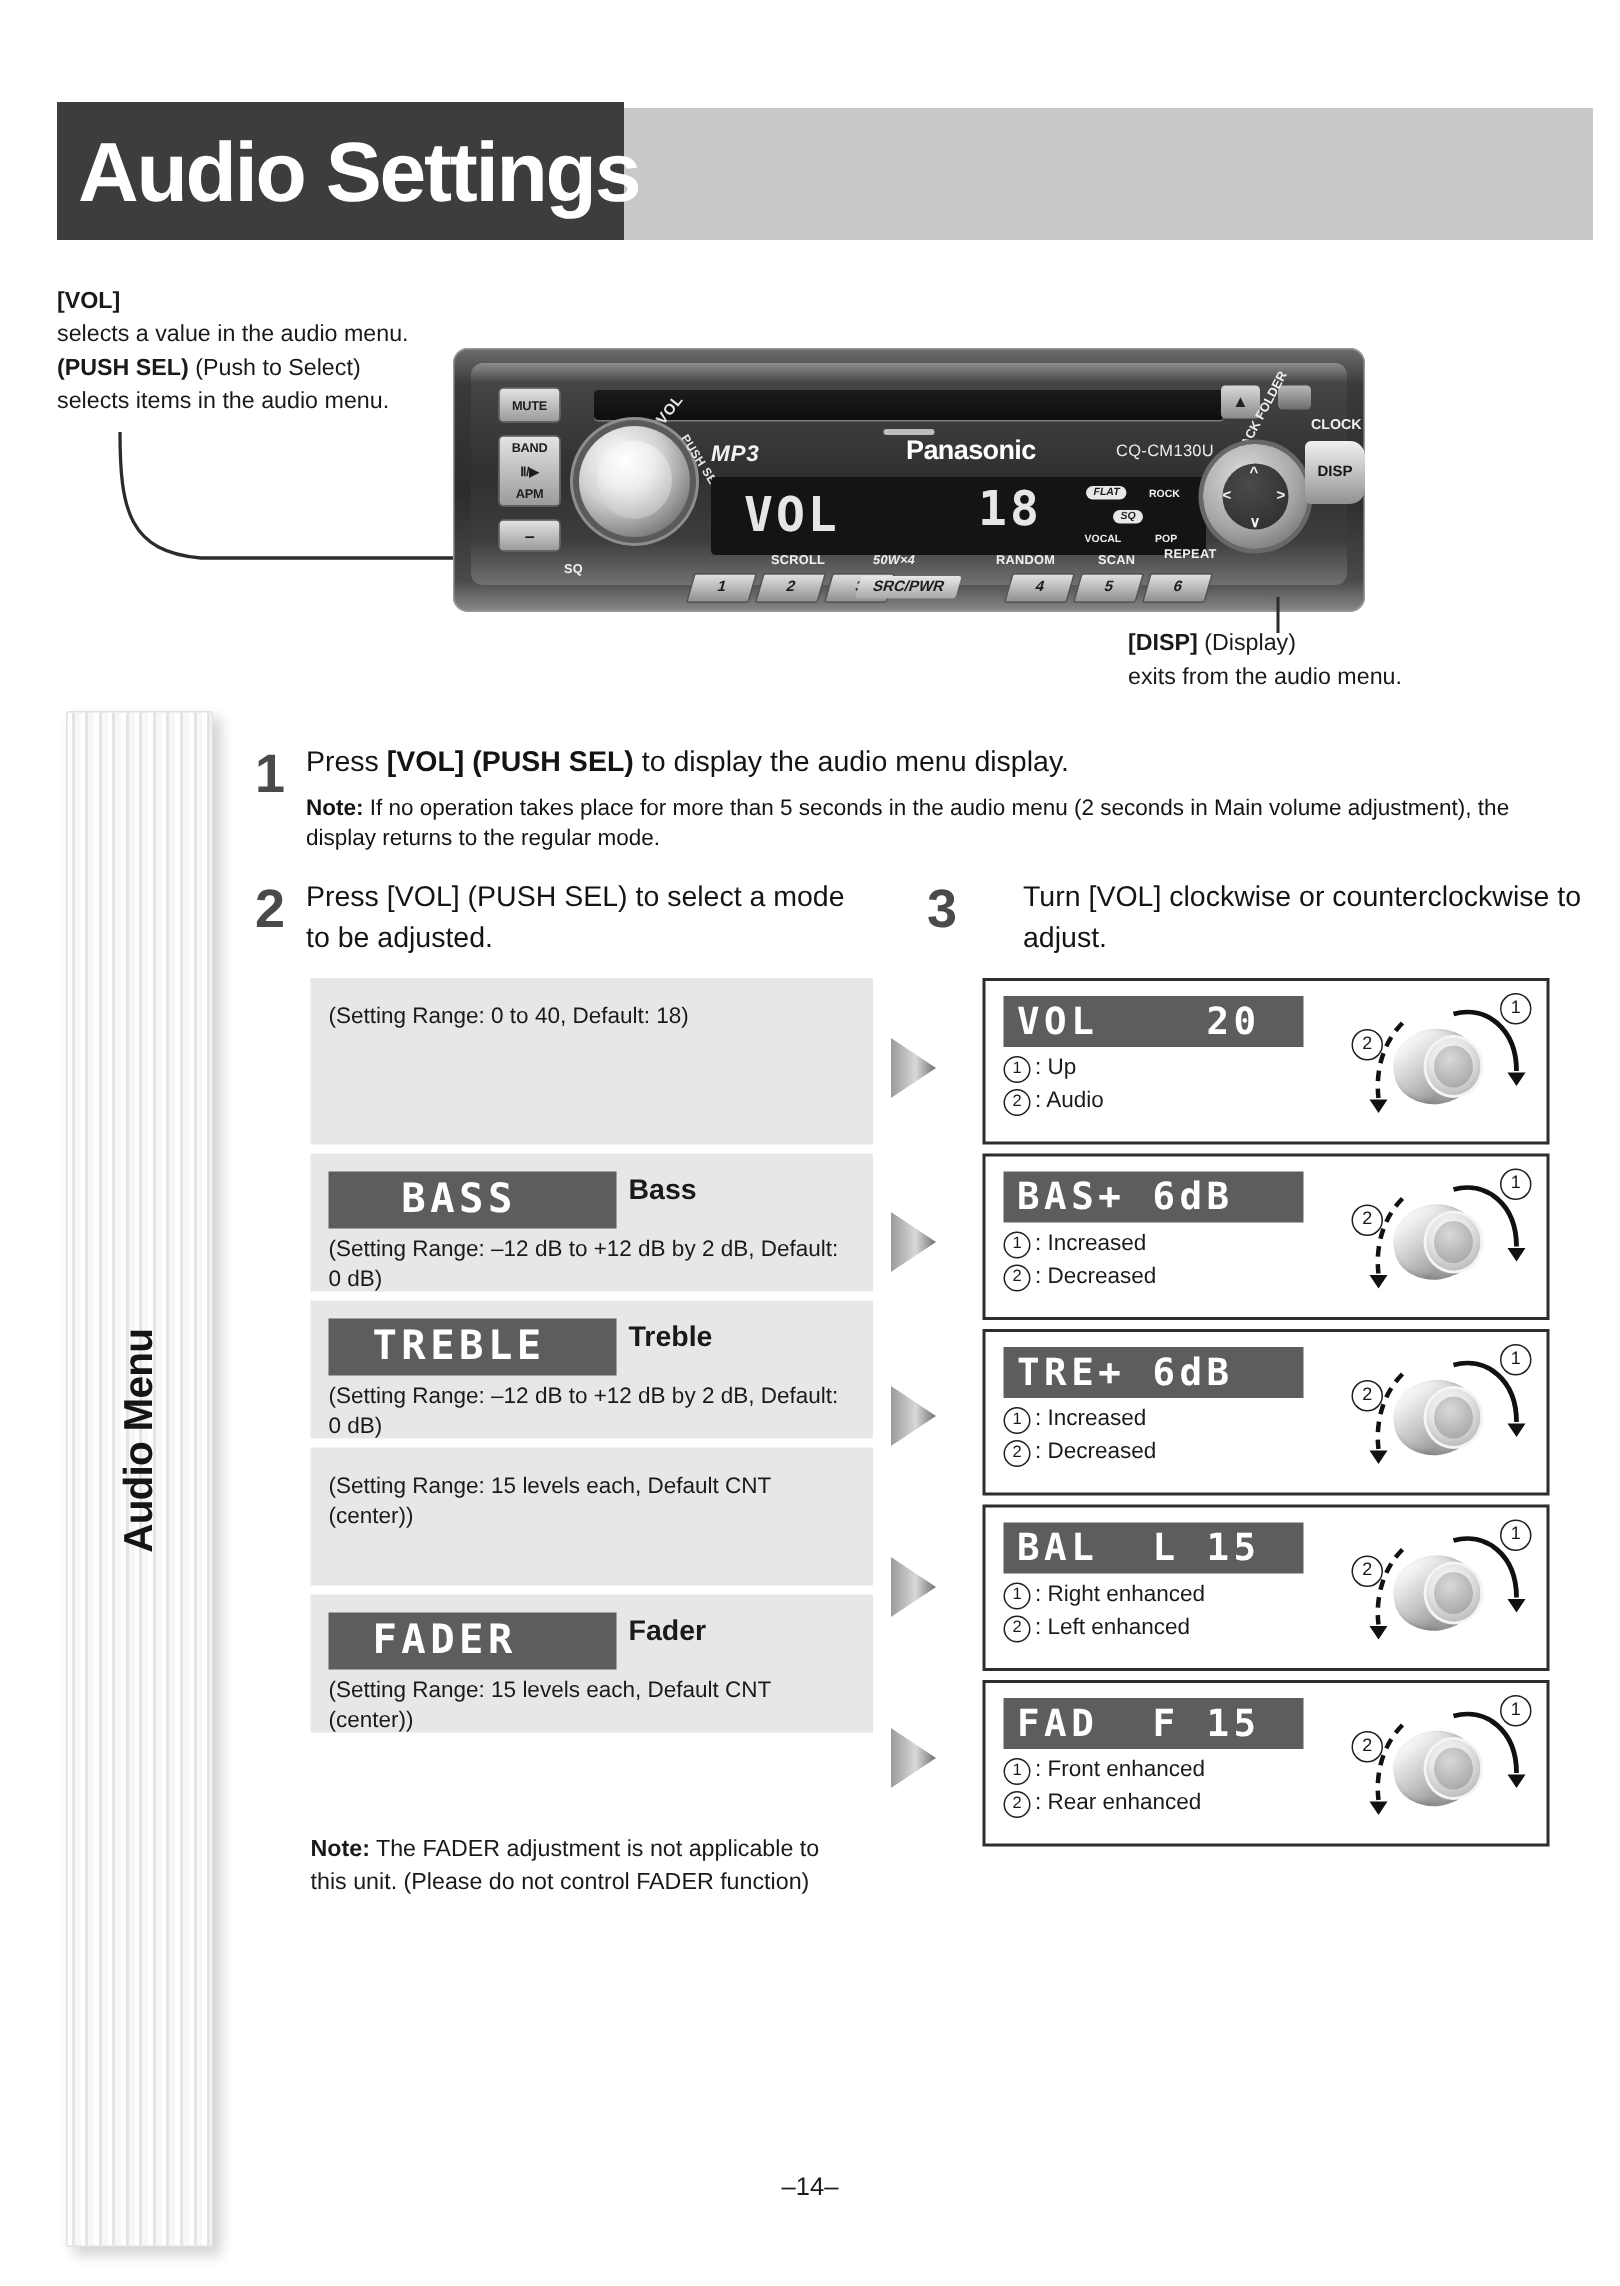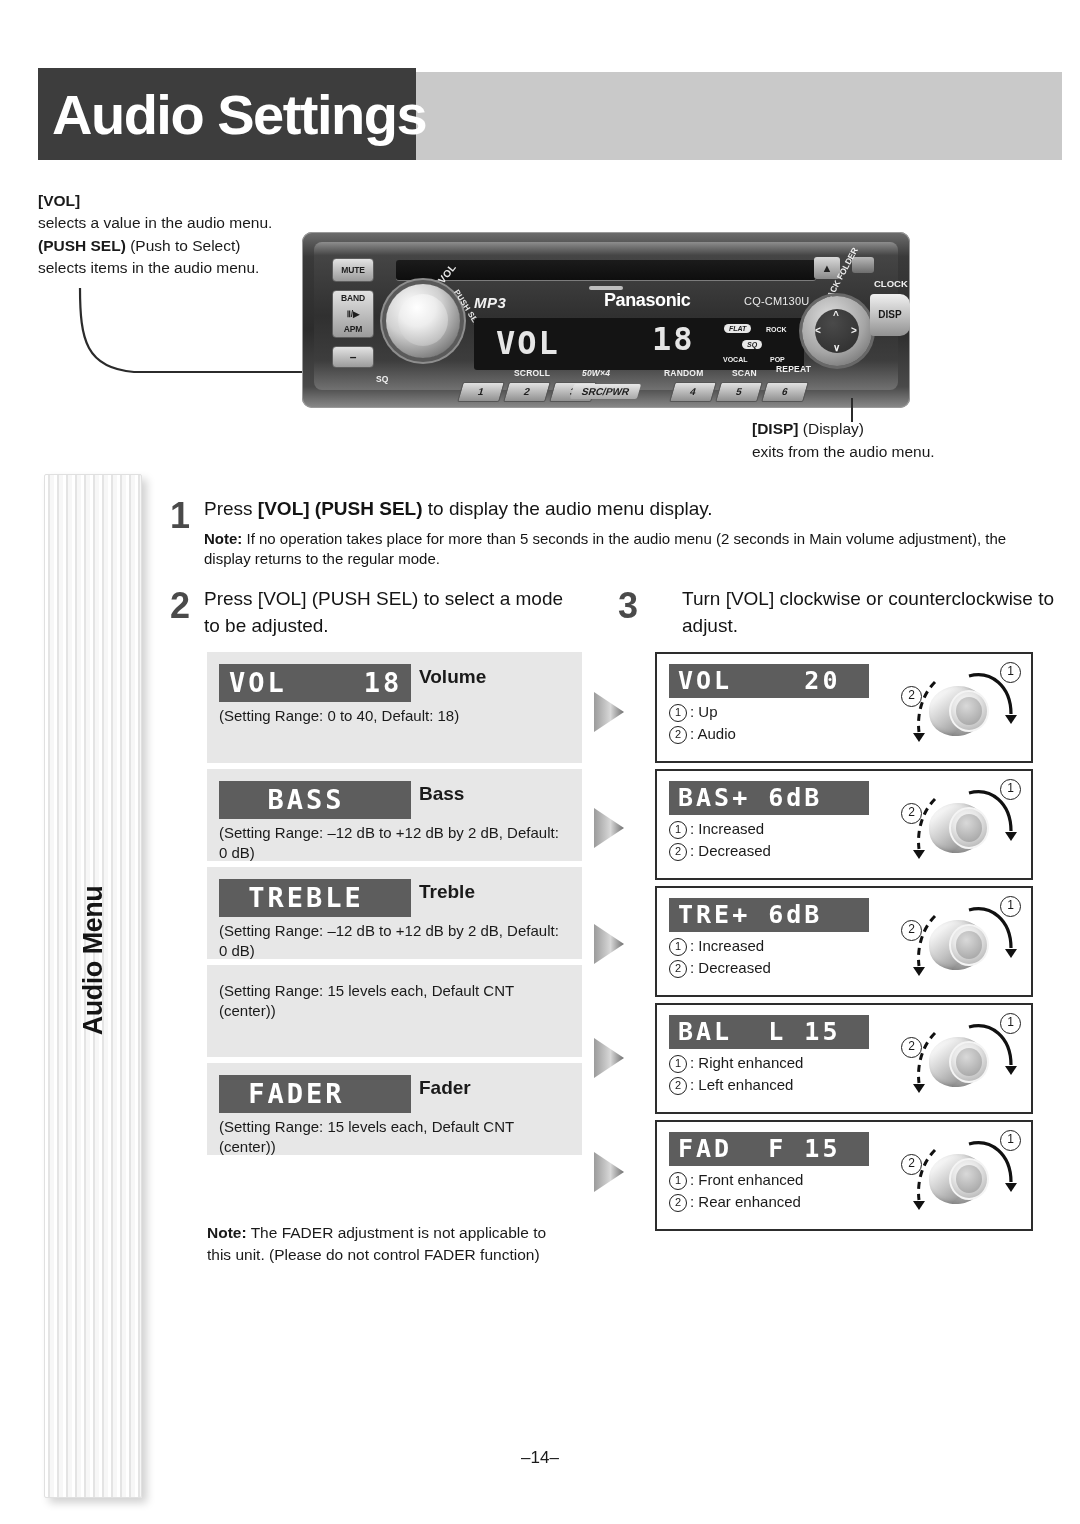--- a/index.html
+++ b/index.html
@@ -656,24 +656,20 @@
   <div class="step step3">
     <div class="step-num">3</div>
     <div class="step-body">
       <span>Turn </span><span class="b">[VOL]</span><span> clockwise or counterclockwise to adjust.</span>
     </div>
   </div>
 
   <div class="menu-col">
 
     <div class="menu-card h1">
-      <div class="card-row">
-        <div class="lcd lcd-wide">VOL    18</div>
-        <div class="card-title">Volume</div>
-      </div>
       <div class="card-sub">(Setting Range: 0 to 40, Default: 18)</div>
     </div>
 
     <div class="menu-card h2">
       <div class="card-row">
         <div class="lcd lcd-wide">  BASS</div>
         <div class="card-title">Bass</div>
       </div>
       <div class="card-sub">(Setting Range: –12 dB to +12 dB by 2 dB, Default: 0 dB)</div>
     </div>

